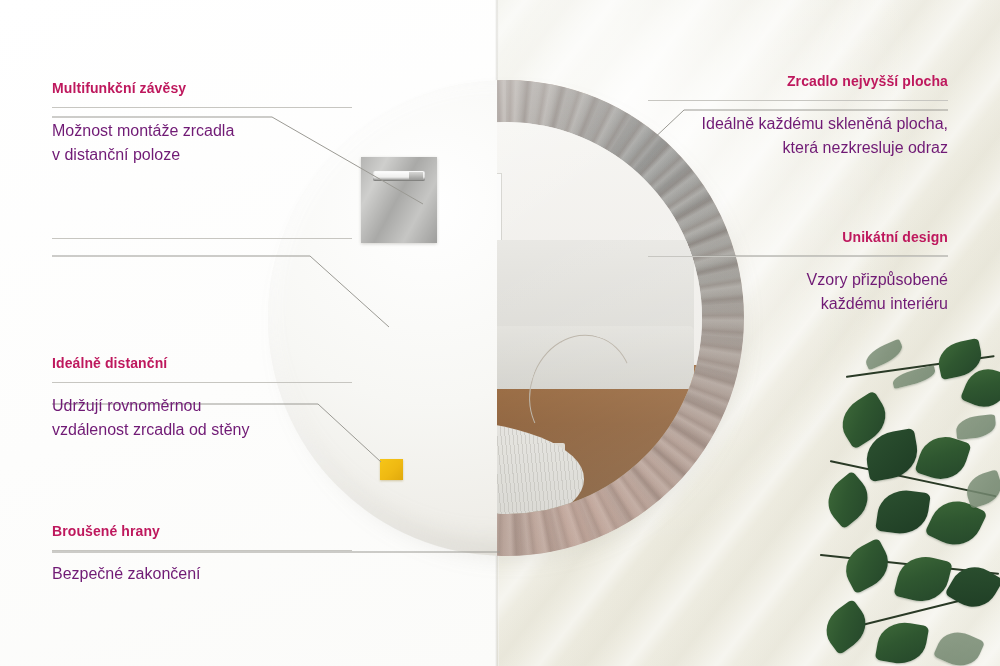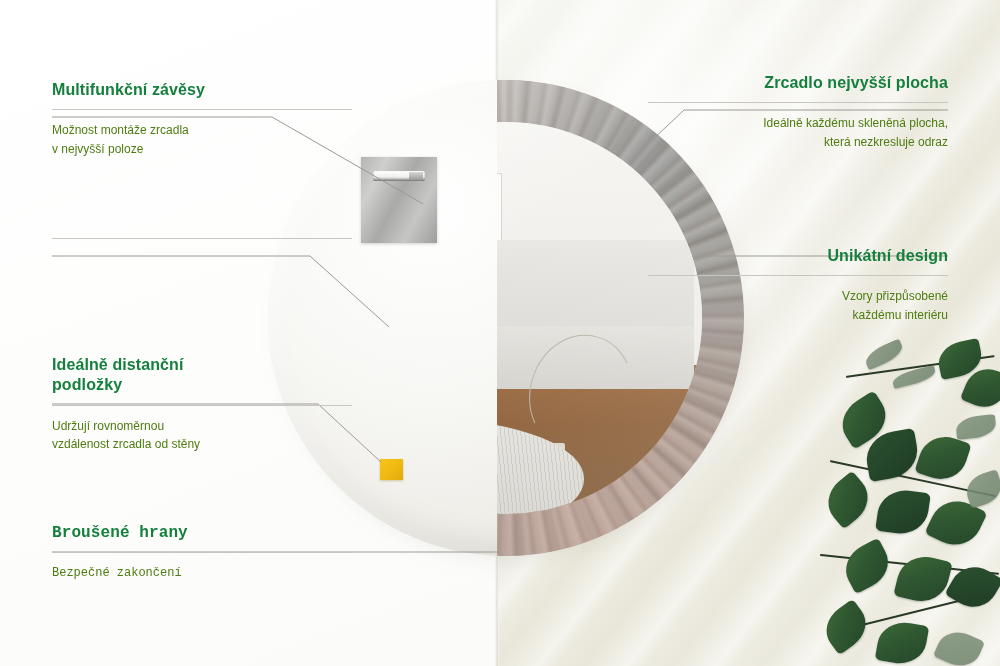--- a/index.html
+++ b/index.html
@@ -183,28 +183,28 @@
   }
 
   
   #leaders { position:absolute; inset:0; pointer-events:none; }
 
   
   .callout { position:absolute; }
   .callout.left  { left:52px; width:300px; text-align:left; }
   .callout.right { width:300px; text-align:right; }
   .c-title {
-    font-size:16px; font-weight:bold; color:#15803d;
+    font-size:14px; font-weight:bold; color:#be185d;
     letter-spacing:.1px; line-height:1.28;
   }
   .c-rule {
     height:1px; background:#c7c6c1; margin-top:9px; margin-bottom:11px;
   }
   .c-body {
-    font-size:12px; color:#4d7c0f; line-height:1.52; font-weight:normal;
+    font-size:16px; color:#701a75; line-height:1.52; font-weight:normal;
   }
 
   
   #foliage { position:absolute; left:820px; top:340px; width:180px; height:326px; }
   .leaf {
     position:absolute;
     background:linear-gradient(145deg,#3f6b3a 0%,#2f5730 45%,#24452a 100%);
     border-radius:60% 12% 60% 12%;
     box-shadow:0 1px 2px rgba(20,40,20,.25);
   }
@@ -277,58 +277,57 @@
       <path d="M948 110 H684 L631 160"></path>
       <path d="M948 256 H700"></path>
     </g>
   </svg>
 
   <div class="callout left" style="top:80px;">
     <div class="c-title">Multifunkční závěsy</div>
     <div class="c-rule"></div>
     <div class="c-body">
       <div>Možnost montáže zrcadla</div>
-      <div>v nejvyšší poloze</div>
+      <div>v distanční poloze</div>
     </div>
   </div>
 
   <div class="callout left" style="top:229px;">
     <div class="c-rule"></div>
   </div>
 
   <div class="callout left" style="top:355px;">
     <div class="c-title">
       <div>Ideálně distanční</div>
-      <div>podložky</div>
     </div>
     <div class="c-rule"></div>
     <div class="c-body">
       <div>Udržují rovnoměrnou</div>
       <div>vzdálenost zrcadla od stěny</div>
     </div>
   </div>
 
-  <div class="callout left" style="top:523px;font-family:Liberation Mono, monospace;">
+  <div class="callout left" style="top:523px;">
     <div class="c-title">Broušené hrany</div>
     <div class="c-rule"></div>
     <div class="c-body">
       <div>Bezpečné zakončení</div>
     </div>
   </div>
 
   <div class="callout right" style="left:648px; top:73px;">
     <div class="c-title">Zrcadlo nejvyšší plocha</div>
     <div class="c-rule"></div>
     <div class="c-body">
       <div>Ideálně každému skleněná plocha,</div>
       <div>která nezkresluje odraz</div>
     </div>
   </div>
 
-  <div class="callout right" style="left:648px; top:246px;">
+  <div class="callout right" style="left:648px; top:229px;">
     <div class="c-title">Unikátní design</div>
     <div class="c-rule"></div>
     <div class="c-body">
       <div>Vzory přizpůsobené</div>
       <div>každému interiéru</div>
     </div>
   </div>
 
   <div id="foliage">
     <div class="stem" style="left:26px; top:36px;  width:150px; transform:rotate(-8deg);"></div>

